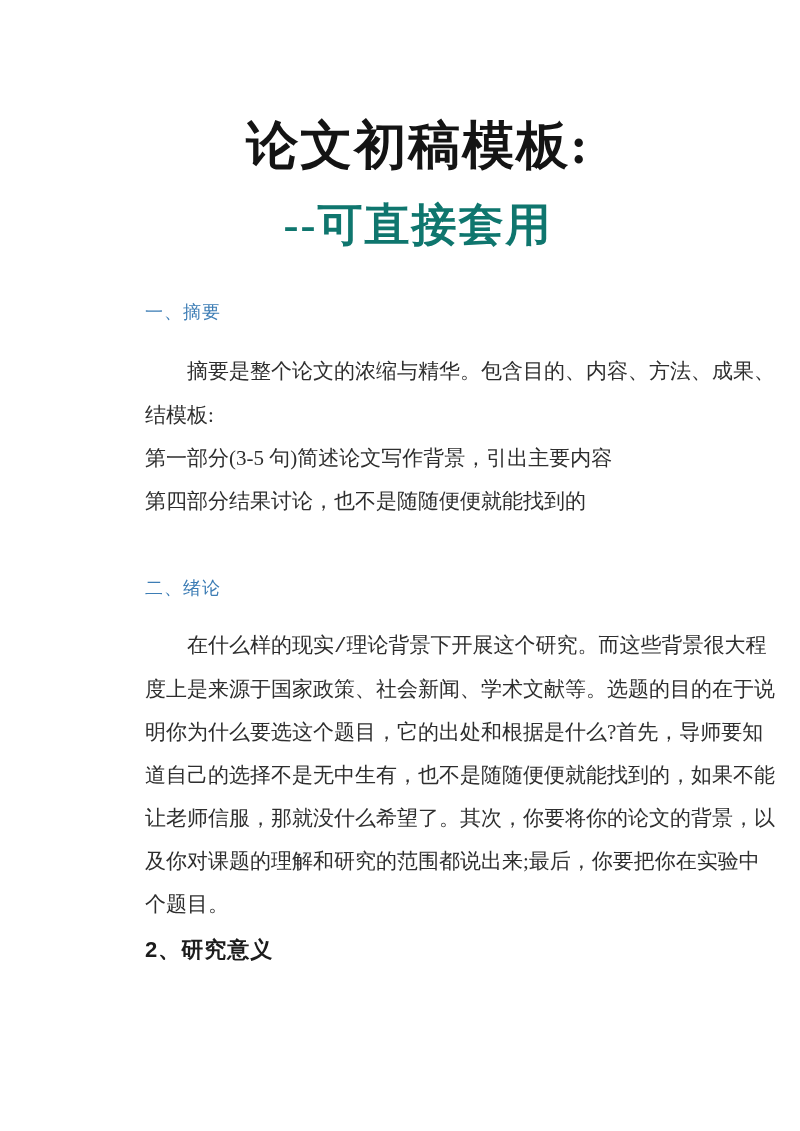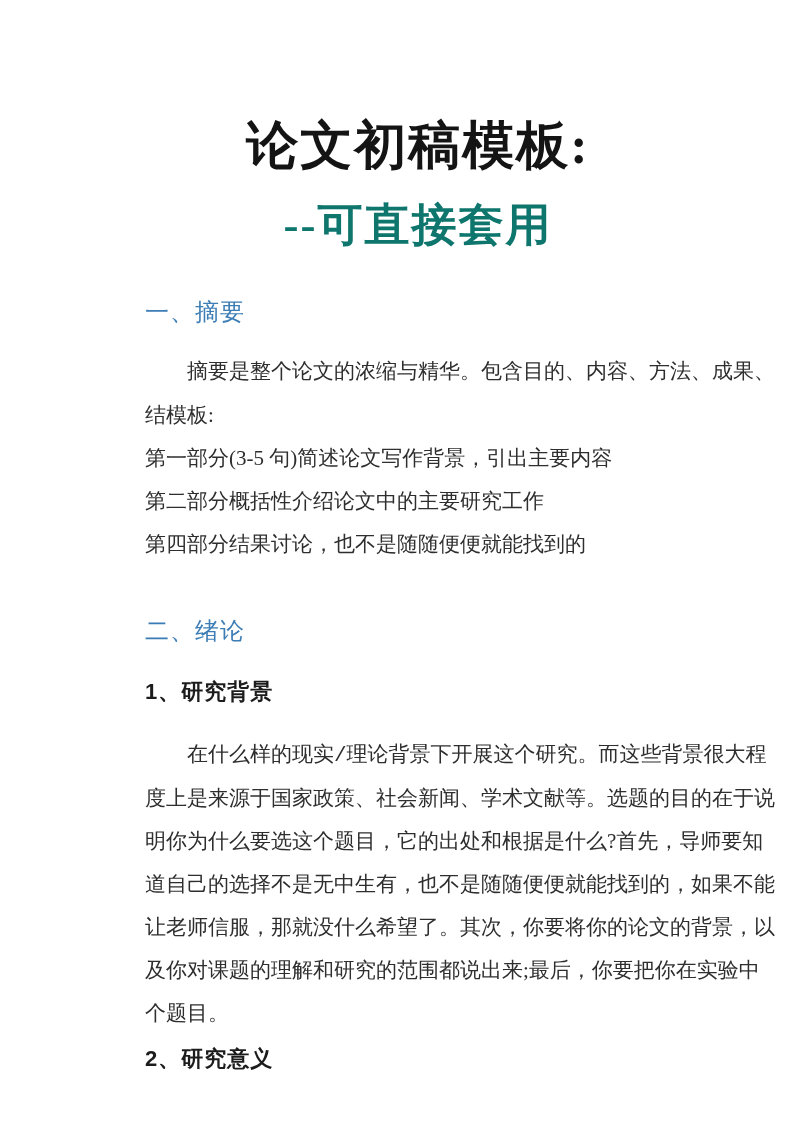--- a/index.html
+++ b/index.html
@@ -28,21 +28,21 @@
     font-size: 45px;
     line-height: 1.2;
     font-weight: 700;
     color: #0f766e;
     letter-spacing: 2px;
     margin-top: 2px;
   }
   .content { padding: 0 100px; }
   .h-blue {
     color: #3d7db5;
-    font-size: 24px;
+    font-size: 18px;
     line-height: 34px;
     font-weight: 400;
     letter-spacing: 1px;
   }
   .sec-abstract .h-blue { margin-top: 16px; margin-bottom: 4px; }
   .sec-intro .h-blue { margin-top: 30px; margin-bottom: 2px; }
   .line {
     font-size: 21px;
     line-height: 43px;
     height: 43px;
@@ -68,27 +68,25 @@
   <div class="doc-title">论文初稿模板:</div>
   <div class="doc-subtitle">--可直接套用</div>
 
   <div class="content">
 
     <div class="sec-abstract">
       <div class="h-blue">一、摘要</div>
       <div class="line indent">摘要是整个论文的浓缩与精华。包含目的、内容、方法、成果、</div>
       <div class="line">结模板:</div>
       <div class="line">第一部分(3-5 句)简述论文写作背景，引出主要内容</div>
-      <div class="line">第二部分概括性介绍论文中的主要研究工作</div>
       <div class="line">第四部分结果讨论，也不是随随便便就能找到的</div>
     </div>
 
     <div class="sec-intro">
       <div class="h-blue">二、绪论</div>
-      <div class="subhead first">1、研究背景</div>
       <div class="line indent">在什么样的现实/理论背景下开展这个研究。而这些背景很大程</div>
       <div class="line">度上是来源于国家政策、社会新闻、学术文献等。选题的目的在于说</div>
       <div class="line">明你为什么要选这个题目，它的出处和根据是什么?首先，导师要知</div>
       <div class="line">道自己的选择不是无中生有，也不是随随便便就能找到的，如果不能</div>
       <div class="line">让老师信服，那就没什么希望了。其次，你要将你的论文的背景，以</div>
       <div class="line">及你对课题的理解和研究的范围都说出来;最后，你要把你在实验中</div>
       <div class="line">个题目。</div>
       <div class="subhead second">2、研究意义</div>
     </div>
 

